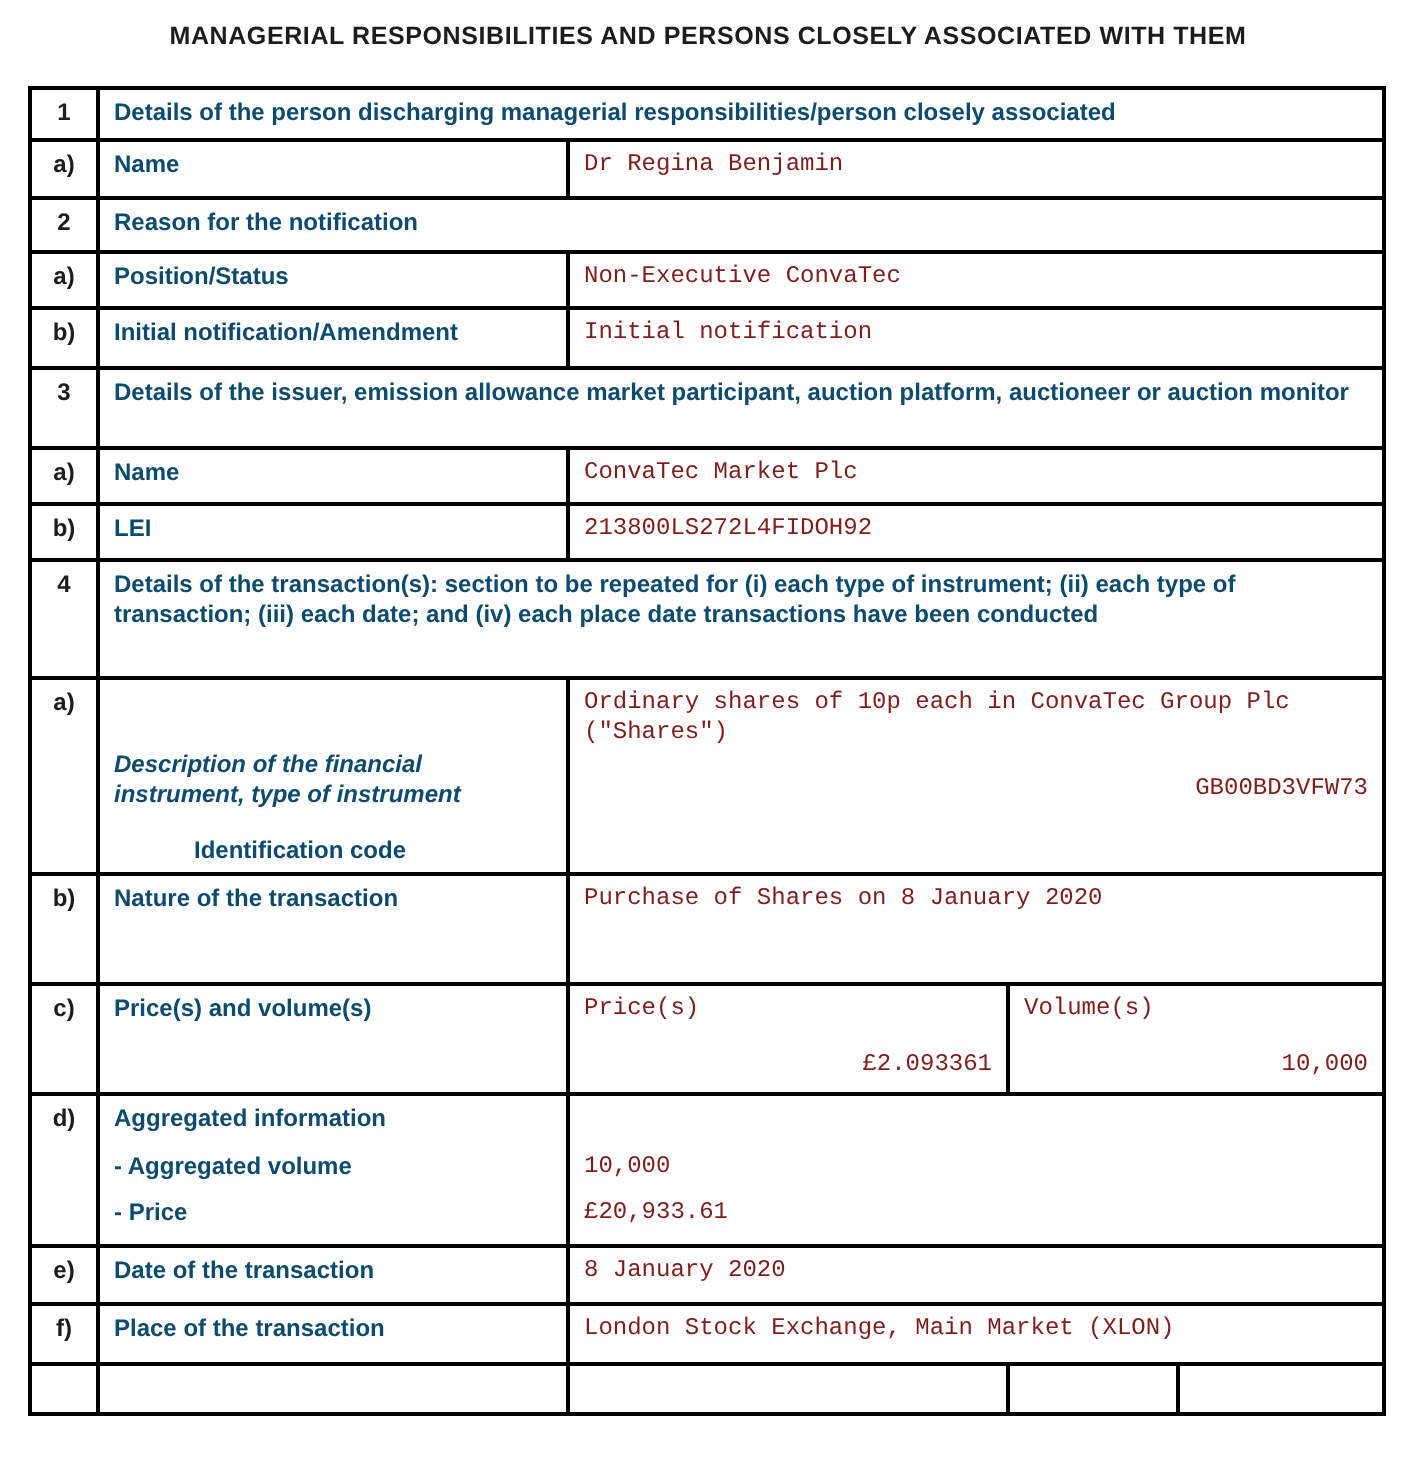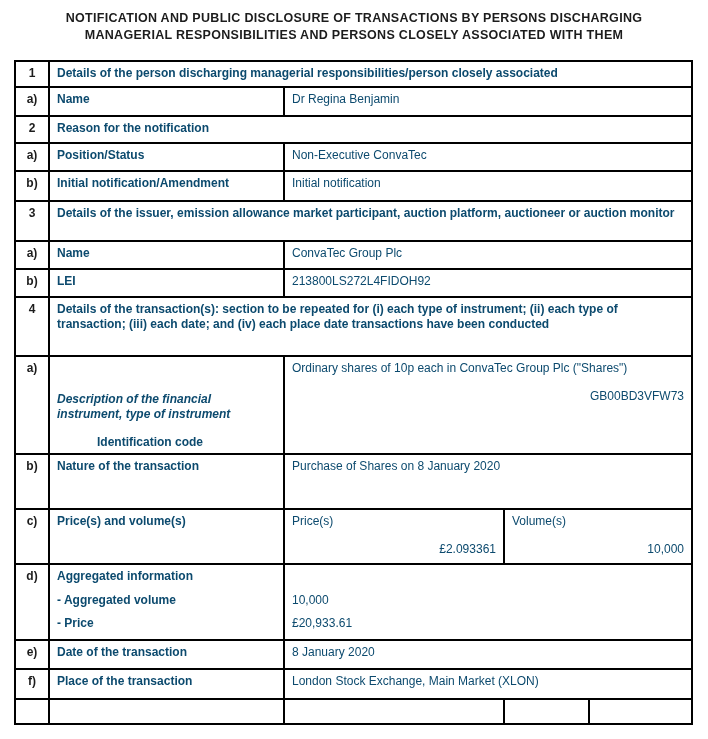--- a/index.html
+++ b/index.html
@@ -33,38 +33,37 @@
     box-sizing:border-box;
     overflow:hidden;
   }
   td.num {
     text-align:center;
     font-weight:bold;
     padding-left:2px; padding-right:2px;
     color:#1c1c1c;
   }
   td.label { font-weight:bold; color:#0c4a6e; }
-  td.value { color:#0c4a6e; }
+  td.value { color:#7f1d1d;font-family:Liberation Mono, monospace; }
   
   tr.rh26 td{height:26px} tr.rh29 td{height:29px} tr.rh27 td{height:27px}
   tr.rh28 td{height:28px} tr.rh30 td{height:30px} tr.rh40 td{height:40px}
   tr.rh59 td{height:59px} tr.rh95 td{height:95px} tr.rh55 td{height:55px}
   tr.rh76 td{height:76px} tr.rh25 td{height:25px}
   .mt12 { margin-top:13px;text-align:right; }
   .mt13 { margin-top:13px;margin-left:40px; }
   .mt8  { margin-top:8px; }
   .mt9  { margin-top:9px; }
   .desc-label-main { margin-top:31px;font-style:italic; }
   .spacer24 { height:24px; }
 </style>
 </head>
 <body>
 
 <div class="doc-title">
-  <div>NOTIFICATION AND PUBLIC DISCLOSURE OF TRANSACTIONS BY PERSONS DISCHARGING</div>
   <div>MANAGERIAL RESPONSIBILITIES AND PERSONS CLOSELY ASSOCIATED WITH THEM</div>
 </div>
 
 <table class="notif">
   <colgroup>
     <col style="width:34px">
       <col style="width:235px">
       <col style="width:220px">
       <col style="width:85px">
       <col style="width:103px">
@@ -100,21 +99,21 @@
   </tr>
 
   <tr class="rh40">
     <td class="num">3</td>
     <td class="label" colspan="4">Details of the issuer, emission allowance market participant, auction platform, auctioneer or auction monitor</td>
   </tr>
 
   <tr class="rh28">
     <td class="num">a)</td>
     <td class="label">Name</td>
-    <td class="value" colspan="3">ConvaTec Group Plc</td>
+    <td class="value" colspan="3">ConvaTec Market Plc</td>
   </tr>
 
   <tr class="rh28">
     <td class="num">b)</td>
     <td class="label">LEI</td>
     <td class="value" colspan="3">213800LS272L4FIDOH92</td>
   </tr>
 
   <tr class="rh59">
     <td class="num">4</td>

